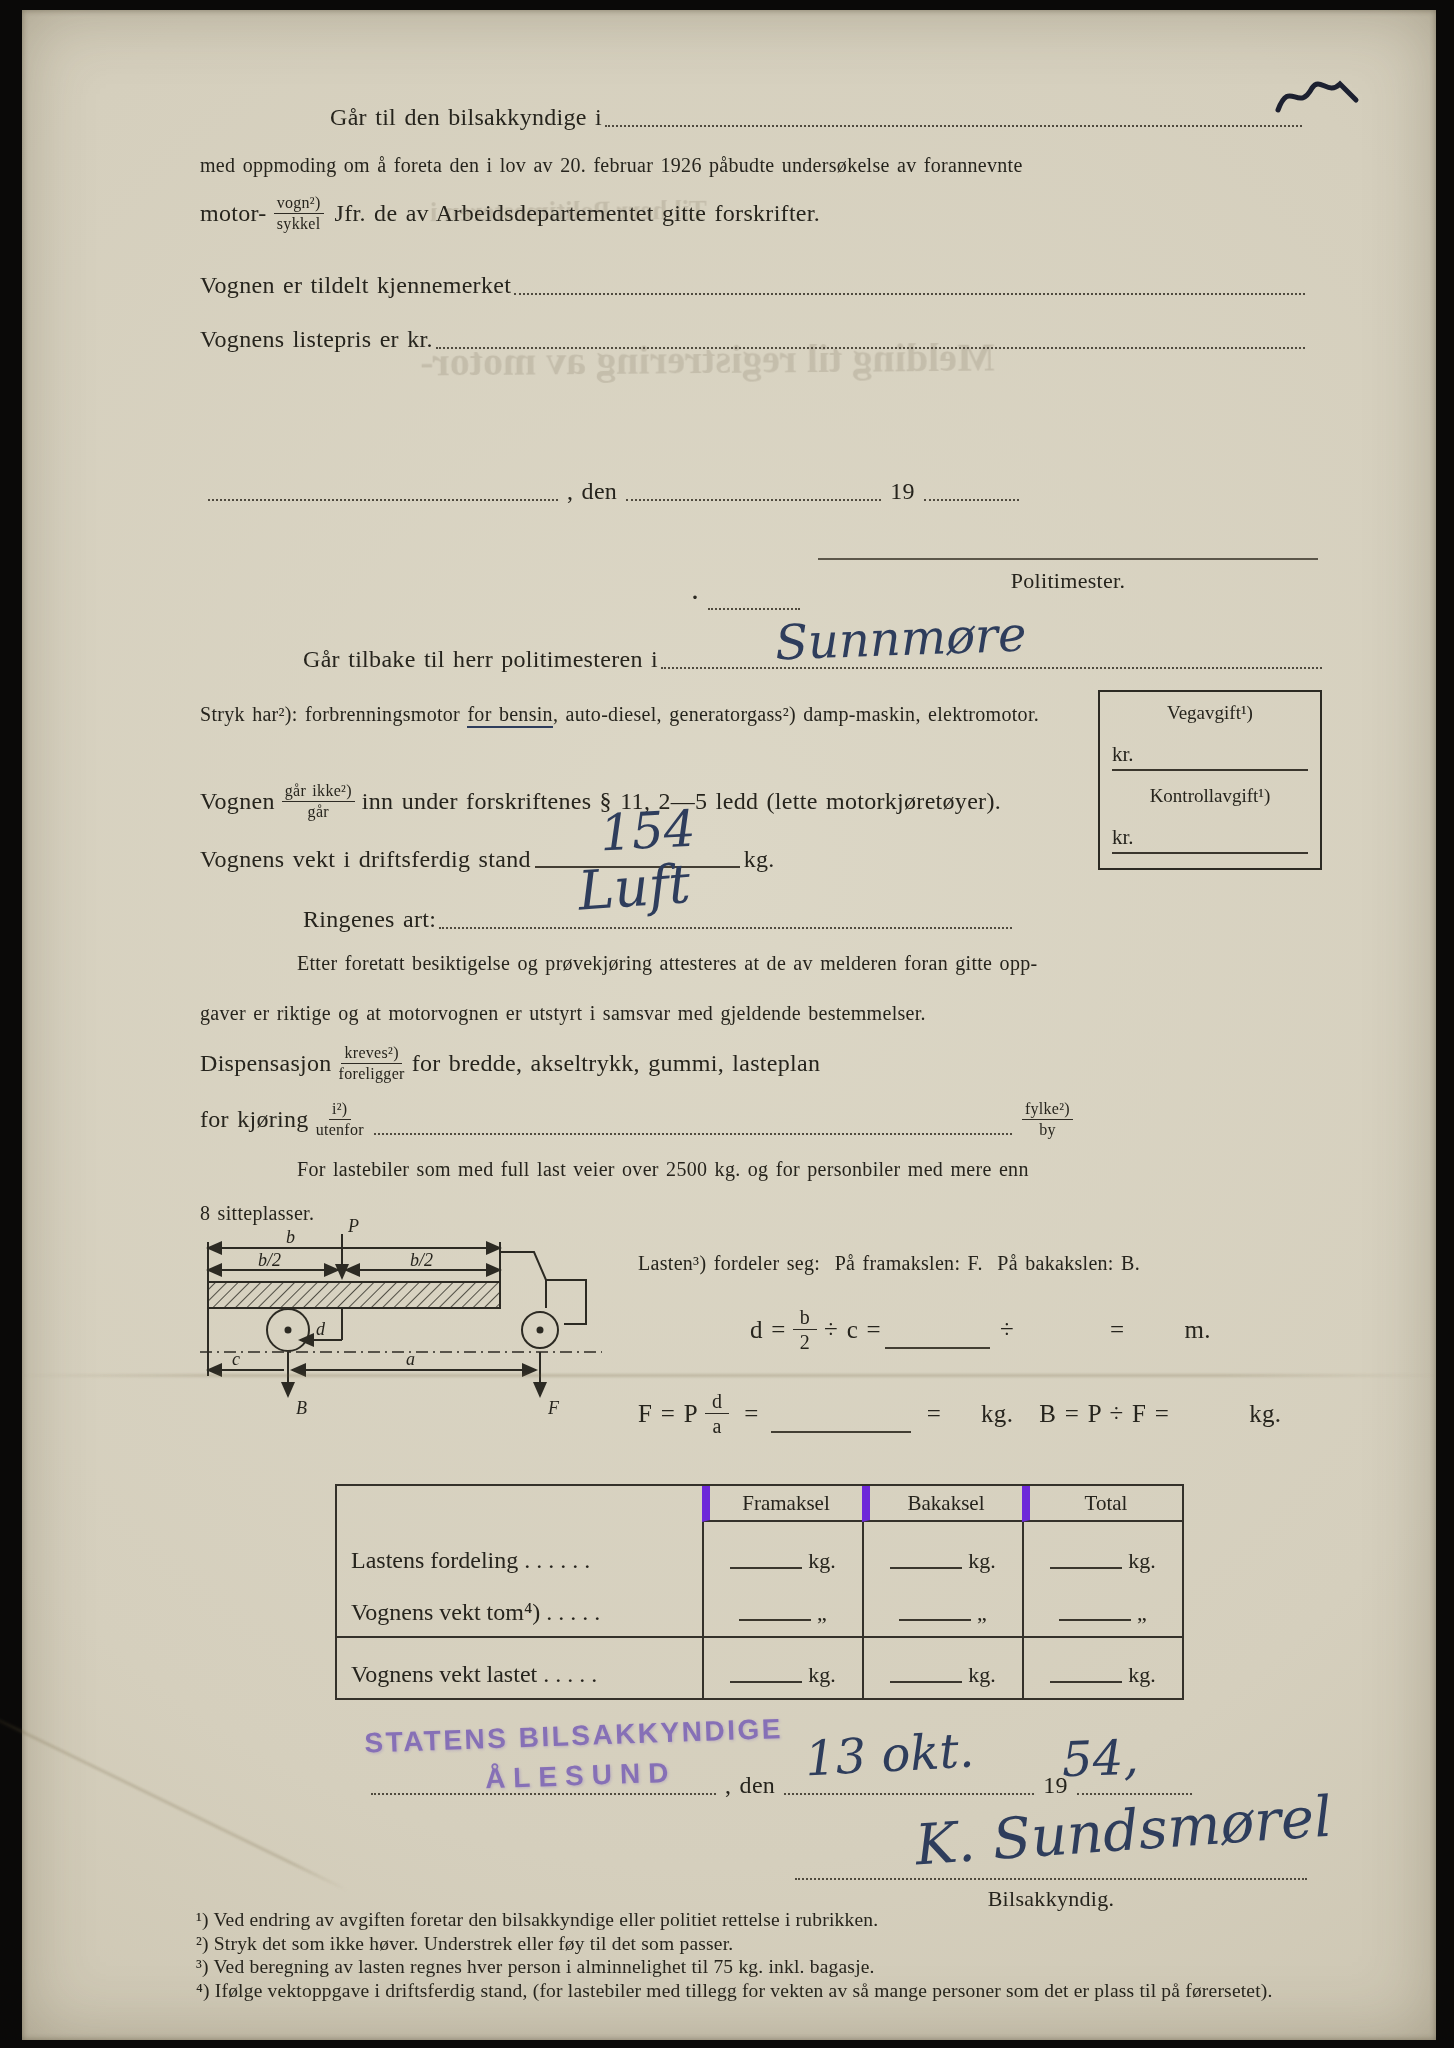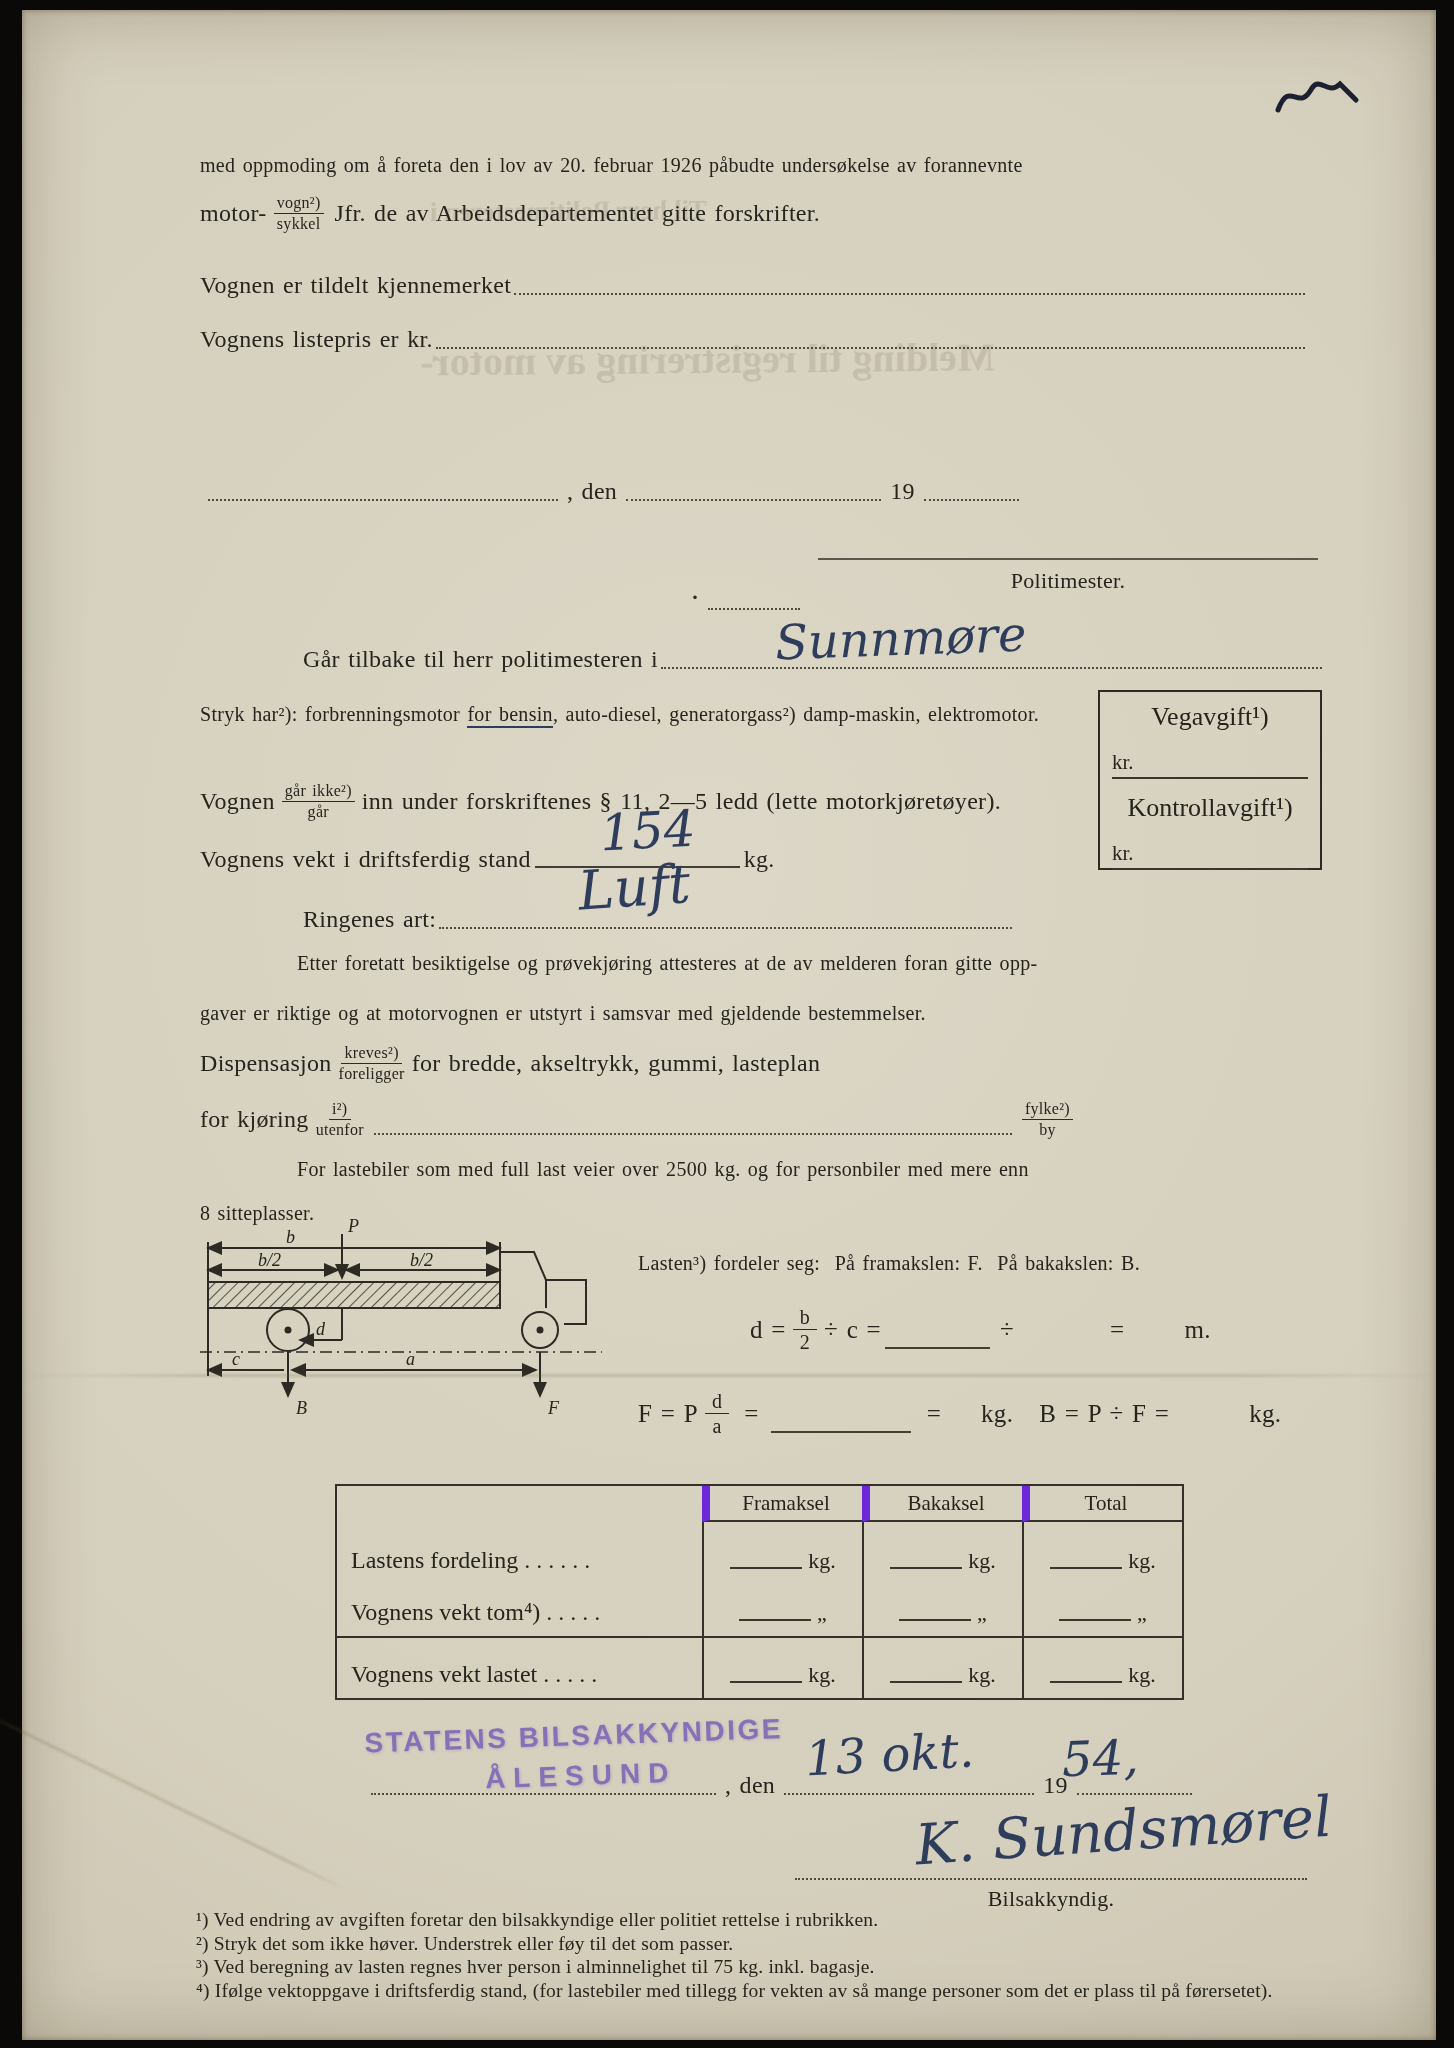--- a/index.html
+++ b/index.html
@@ -24,21 +24,21 @@
   .frac .fb { padding-top:1px; }
   .frac.big { font-size:20px; }
   .frac.big .ft { padding:0 7px 1px; }
   .ink { position:absolute; font-family:"DejaVu Serif", serif; font-style:italic;
          color:#2e3d5c; white-space:nowrap; z-index:5; }
   .hand-underline { border-bottom:2.5px solid #2e3d5c; padding-bottom:1px; }
   .ghost { position:absolute; transform:scaleX(-1) rotate(.5deg); color:rgba(82,70,46,.15);
            filter:blur(.7px); font-weight:bold; white-space:nowrap; z-index:1; }
   .content { position:absolute; inset:0; z-index:2; }
   .feebox { position:absolute; border:2.5px solid #2c2a23; }
-  .fb-title { margin-top:10px; text-align:center; font-size:26px; }
+  .fb-title { margin-top:10px; text-align:center; font-size:19px; }
   .fb-kr { margin:18px 12px 0; border-bottom:2px solid #3a362d; font-size:21px; padding-bottom:2px; }
   .vtable { position:absolute; display:grid; border:2.5px solid #34312a;
             grid-template-columns:365px 160px 160px 160px; grid-template-rows:36px 62px 52px 62px; }
   .th { border-left:8px solid #6d28d9; border-bottom:2px solid #34312a; display:flex;
         align-items:center; justify-content:center; font-size:21px; }
   .tlabel { display:flex; align-items:flex-end; padding:0 0 10px 14px; font-size:24px; white-space:nowrap; }
   .tval { border-left:2px solid #34312a; display:flex; align-items:flex-end; justify-content:center;
           padding-bottom:10px; font-size:22px; }
   .tt { border-top:2px solid #34312a; }
   .cellline { width:72px; border-bottom:2px solid #3a362d; height:0; margin:0 6px 5px 0; }
@@ -65,20 +65,24 @@
 
   <div class="crease" style="left:22px; top:1374px; width:1414px;"></div>
   <div class="crease" style="left:-60px; top:1795px; width:430px; transform:rotate(26deg);"></div>
 
   <div class="content">
 
     <svg style="position:absolute; left:1268px; top:70px;" width="110" height="56" viewBox="0 0 110 56">
       <path d="M10,40 C22,8 30,44 44,18 C52,6 60,26 72,14 L88,30" stroke="#1c2030" stroke-width="5" fill="none" stroke-linecap="round"></path>
     </svg>
 
+    <div class="row" style="left:330px; top:104px; width:975px;">
+      <span>Går til den bilsakkyndige i</span>
+      <span class="leader"></span>
+    </div>
     <div class="txt" style="left:200px; top:154px;">med oppmoding om å foreta den i lov av 20. februar 1926 påbudte undersøkelse av forannevnte</div>
 
     <div class="row center" style="left:200px; top:194px;">
       <span>motor-</span>
       <span class="frac">
         <span class="ft">vogn²)</span>
         <span class="fb">sykkel</span>
       </span>
       <span style="margin-left:4px;">Jfr. de av Arbeidsdepartementet gitte forskrifter.</span>
     </div>

